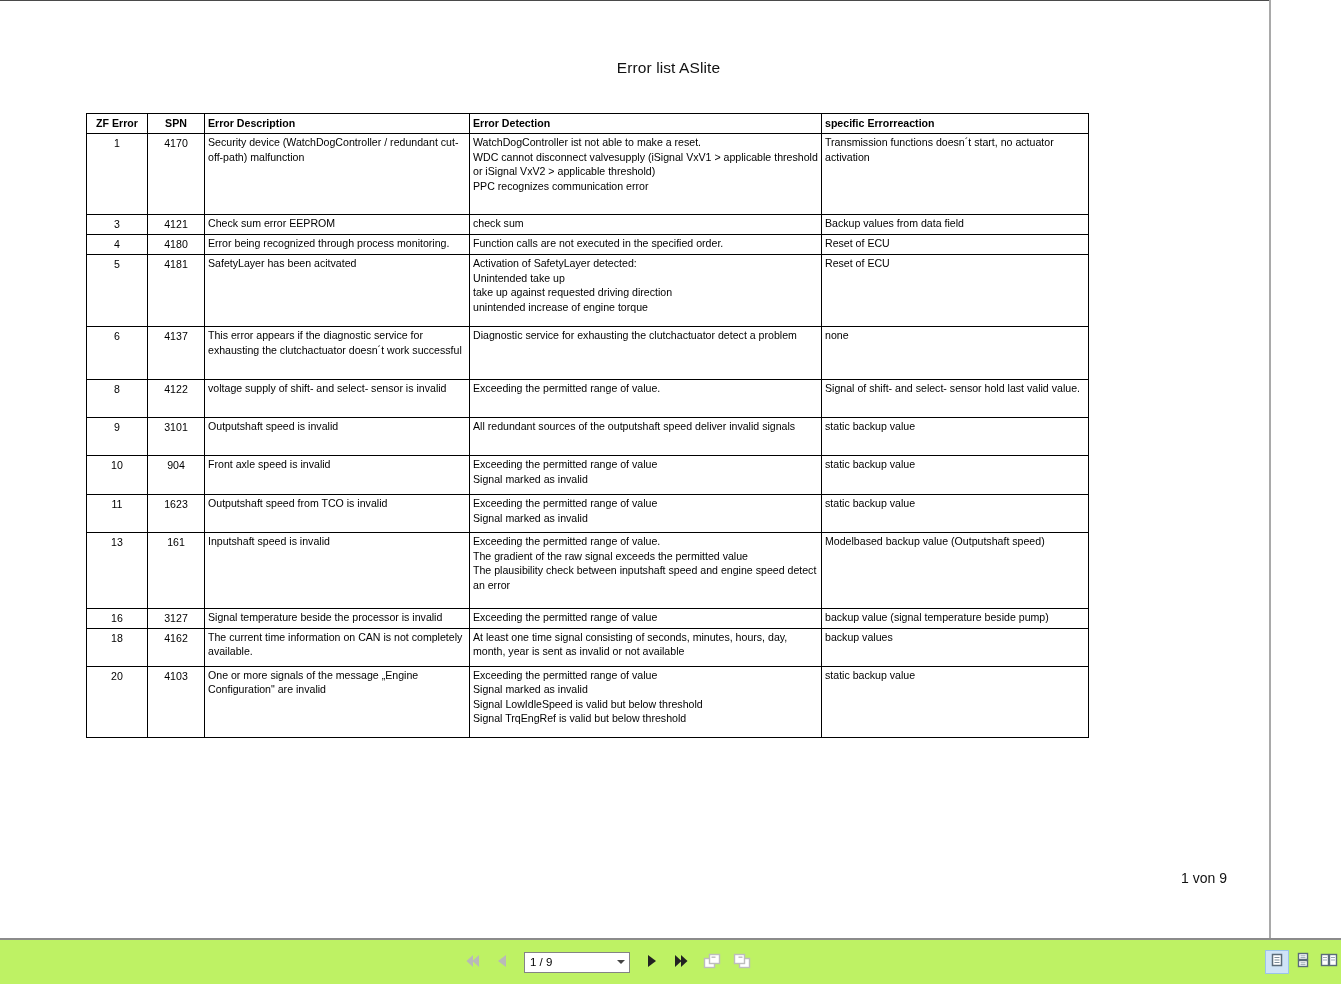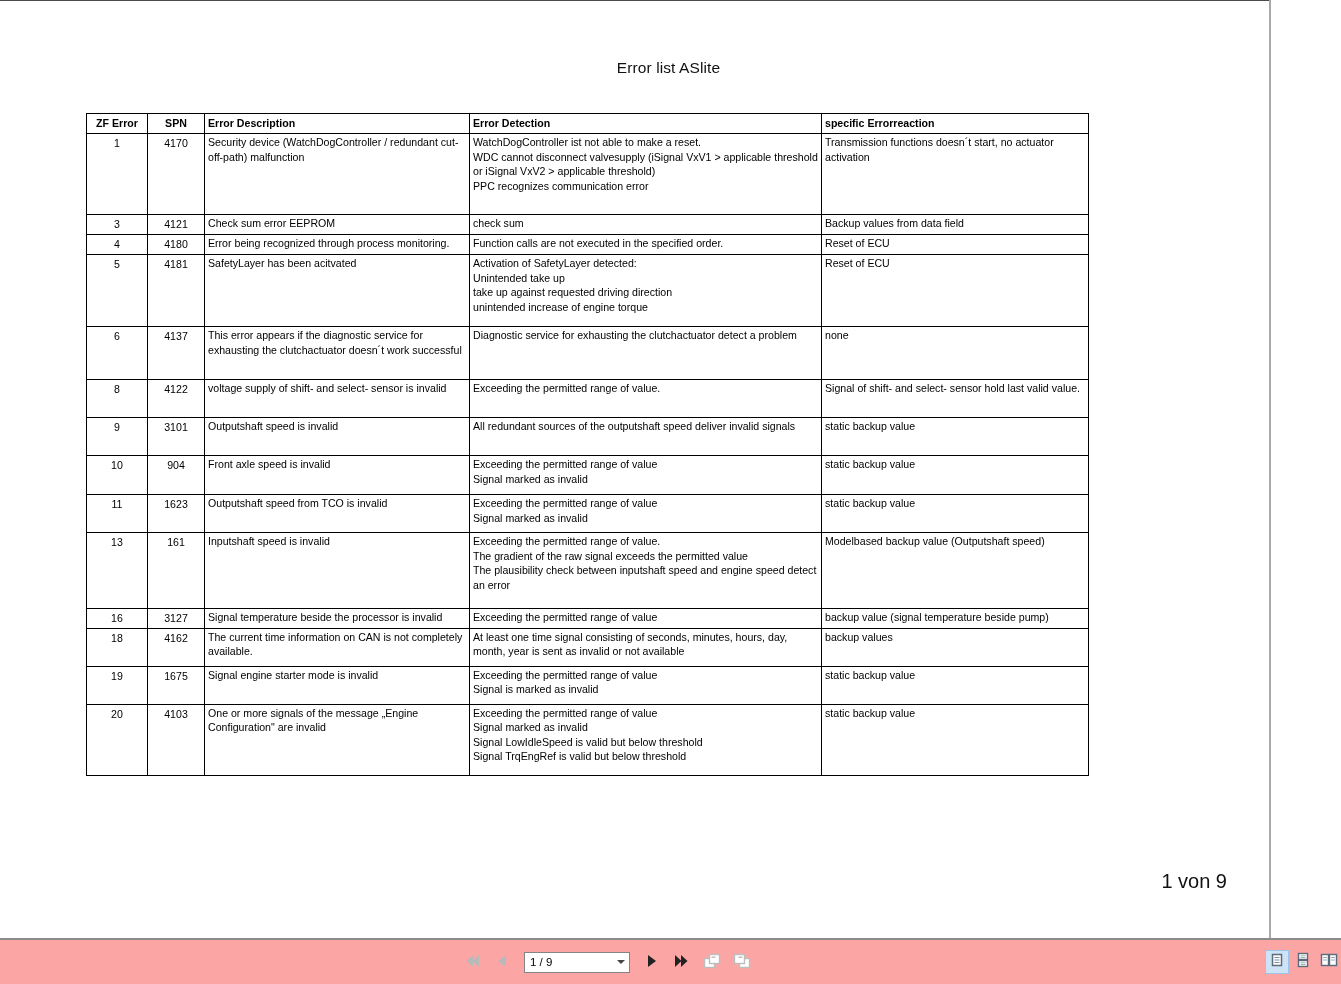--- a/index.html
+++ b/index.html
@@ -103,33 +103,33 @@
   }
   #err-table td p {
     margin: 0;
   }
 
   
   #page-count-label {
     position: absolute;
     right: 110px;
     top: 869px;
-    font-size: 20px;
+    font-size: 14px;
     color: #111111;
     white-space: nowrap;
   }
 
   
   #toolbar {
     position: absolute;
     left: 0;
     top: 938px;
     width: 1341px;
     height: 46px;
-    background: #fca5a5;
+    background: #bef264;
     border-top: 2px solid #8b8b8b;
     box-sizing: border-box;
   }
   #toolbar-inner {
     position: absolute;
     left: 0; top: 6px;
     width: 1341px;
     height: 34px;
   }
 
@@ -354,30 +354,20 @@
             </tr>
             <tr style="height: 38px; margin-left: 25px;">
               <td class="num">18</td>
               <td class="num">4162</td>
               <td>The current time information on CAN is not completely available.</td>
               <td>
                 <p>At least one time signal consisting of seconds, minutes, hours, day, month, year is sent as invalid or not available</p>
               </td>
               <td>backup values</td>
             </tr>
-            <tr style="height: 38px;">
-              <td class="num">19</td>
-              <td class="num">1675</td>
-              <td>Signal engine starter mode is invalid</td>
-              <td>
-                <p>Exceeding the permitted range of value</p>
-                <p>Signal is marked as invalid</p>
-              </td>
-              <td>static backup value</td>
-            </tr>
             <tr style="height: 71px;">
               <td class="num">20</td>
               <td class="num">4103</td>
               <td>One or more signals of the message „Engine Configuration" are invalid</td>
               <td>
                 <p>Exceeding the permitted range of value</p>
                 <p>Signal marked as invalid</p>
                 <p>Signal LowIdleSpeed is valid but below threshold</p>
                 <p>Signal TrqEngRef is valid but below threshold</p>
               </td>

